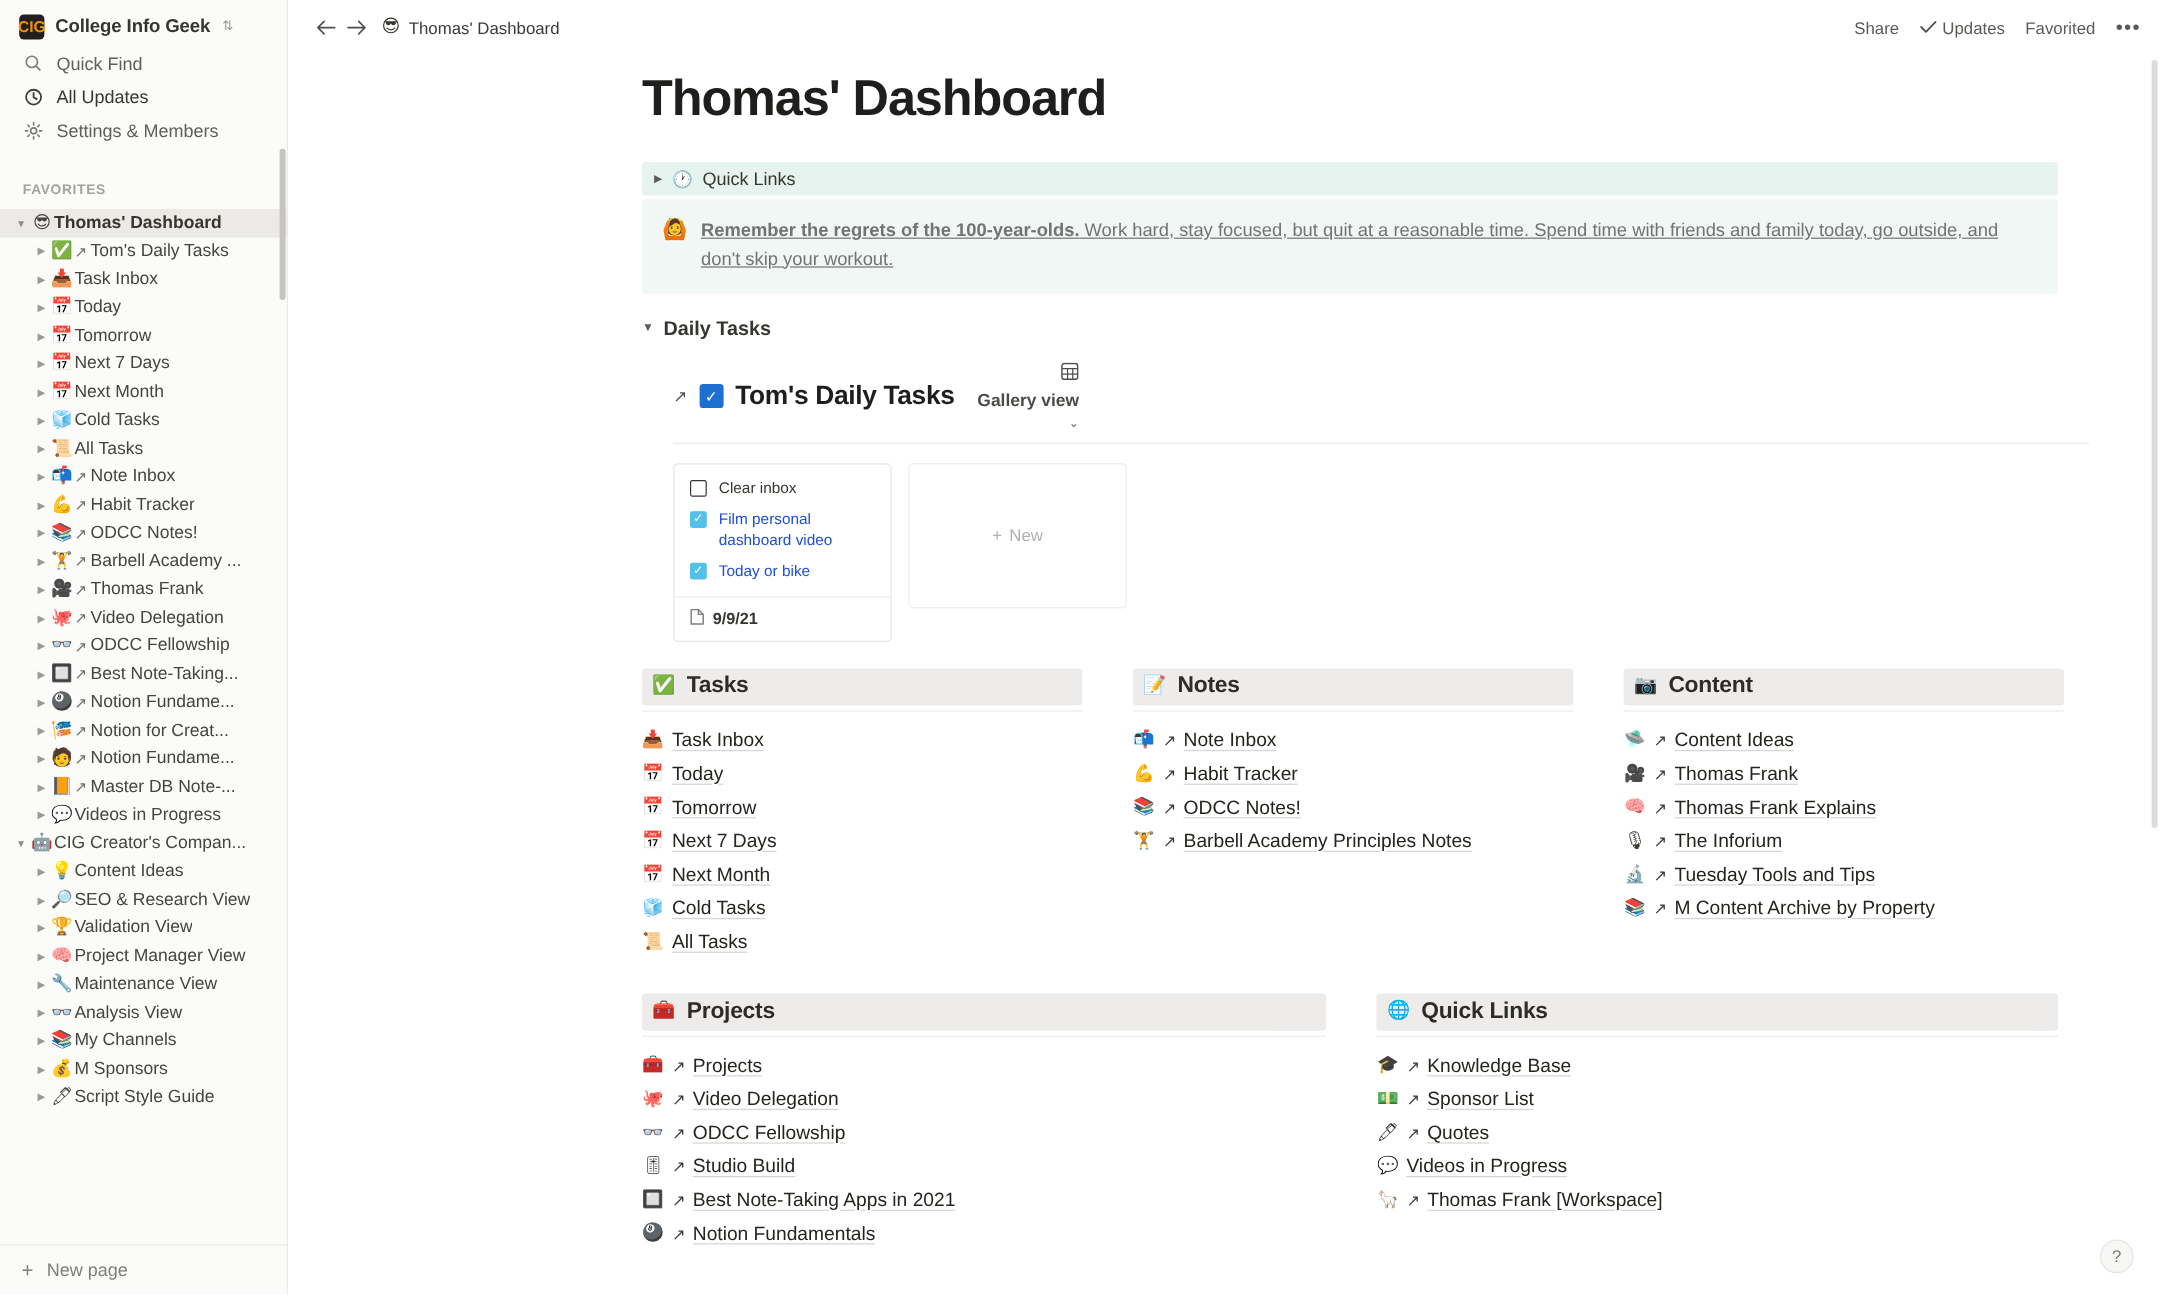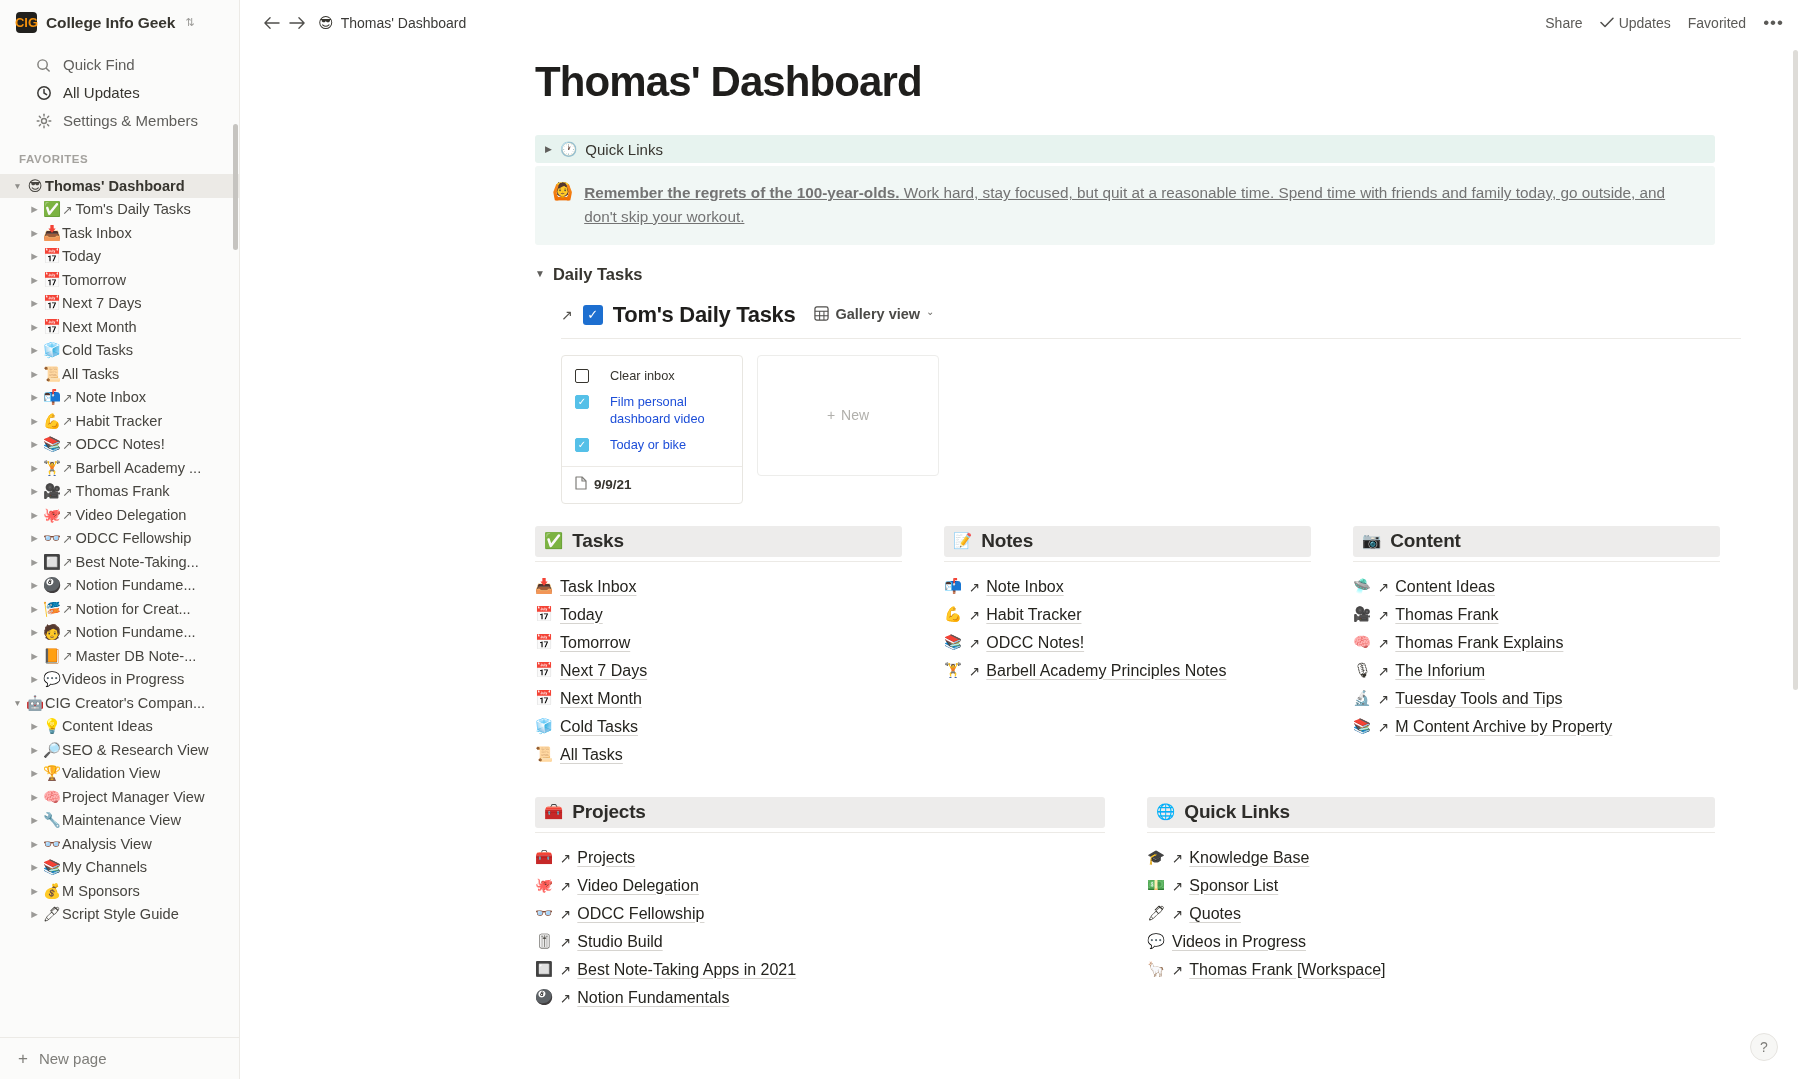--- a/index.html
+++ b/index.html
@@ -28,22 +28,22 @@
   .ws-logo {
     width: 21px; height: 21px; border-radius: 4px;
     background: #21201d; color: #f3900c;
     font-size: 13px; display: flex; align-items: center; justify-content: center;
     flex: 0 0 21px; font-weight: bold; line-height: 1;
   }
   .ws-name { font-size: 15.5px; font-weight: 600; color: #37352f; letter-spacing: -0.1px; }
   .ws-caret { font-size: 11px; color: #9b9a97; margin-left: 1px; line-height: 1; }
 
   .nav-row {
-    display: flex; align-items: flex-end; gap: 11px;
-    height: 28px; padding: 0 14px 0 35px;
+    display: flex; align-items: flex-start; gap: 11px;
+    height: 28px; padding: 0 14px 0 19px;
     font-size: 15px; color: #5f5e5b; cursor: pointer;
   }
   .nav-row.strong { color: #37352f; font-weight: 400; }
   .nav-ico { width: 17px; flex: 0 0 17px; display:flex; align-items:center; justify-content:center; color:#7e7d79; }
   .nav-ico svg { display: block; }
 
   .sec-label {
     font-size: 11.5px; font-weight: 600; letter-spacing: 0.55px;
     color: #a4a29e; padding: 0 0 0 19px;
     margin-top: 22px; margin-bottom: 6px; height: 17px; line-height: 17px;
@@ -132,34 +132,34 @@
     display: flex; align-items: center; gap: 10px;
     margin-top: 18px; padding-left: 26px;
   }
   .db-arrow { font-size: 14px; color: #55534e; }
   .db-check {
     width: 20px; height: 20px; border-radius: 3px; background: #1d6fd0;
     display: flex; align-items: center; justify-content: center;
     color: #fff; font-size: 13px; font-weight: bold; line-height: 1;
   }
   .db-title { font-size: 22px; font-weight: 700; color: #1f1e1c; letter-spacing: -0.3px; }
-  .view-pill { display: flex; align-items: flex-start; gap: 6px; margin-left: 9px; cursor: pointer; }
+  .view-pill { display: flex; align-items: flex-end; gap: 6px; margin-left: 9px; cursor: pointer; flex-direction: column; }
   .view-ico { font-size: 14px; color: #4f4e4b; }
   .view-txt { font-size: 14.5px; font-weight: 600; color: #4b4a47; }
   .view-chev { font-size: 10px; color: #6f6e6a; }
 
   .db-rule { height: 1px; background: #eceae6; width: 1180px; margin: 10px 0 0 26px; }
 
   .gallery { display: flex; gap: 14px; margin-top: 16px; padding-left: 26px; }
   .g-card {
     width: 182px; background: #fff; border: 1px solid #e8e6e1;
     border-radius: 4px; overflow: hidden;
   }
   .g-body { padding: 12px 13px 11px 13px; }
-  .g-task { display: flex; gap: 21px; align-items: flex-start; margin-bottom: 9px; font-size: 12.8px; }
+  .g-task { display: flex; gap: 10px; align-items: flex-start; margin-bottom: 9px; font-size: 12.8px; }
   .g-task:last-child { margin-bottom: 1px; }
   .g-box { width: 14px; height: 14px; flex: 0 0 14px; border: 1.5px solid #37352f; border-radius: 2px; margin-top: 1px; }
   .g-box.on {
     background: #55c0e8; border-color: #55c0e8; color: #fff;
     display: flex; align-items: center; justify-content: center; font-size: 10px; line-height: 1;
   }
   .g-txt { color: #37352f; line-height: 1.32; }
   .g-task.done .g-txt { color: #1d4ed8; }
   .g-foot {
     border-top: 1px solid #eceae6; padding: 9px 13px 10px 13px;

